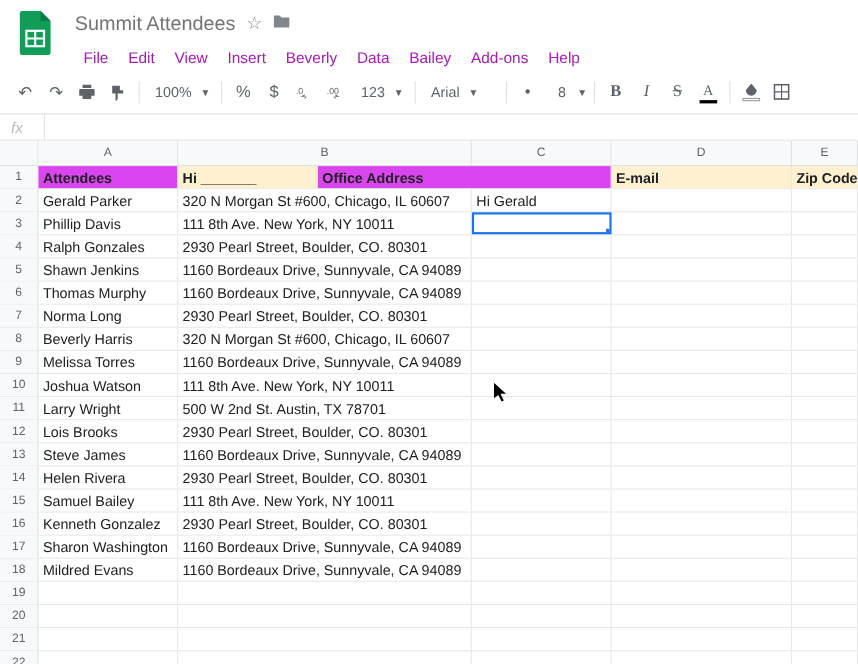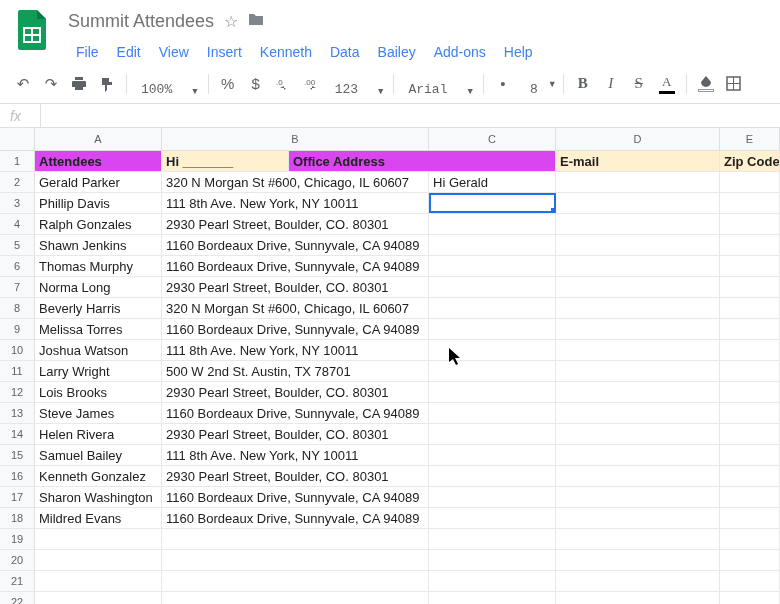--- a/index.html
+++ b/index.html
@@ -35,21 +35,21 @@
     font-size: 18px;
     color: #737373;
   }
   .star-icon { color: #80868b; font-size: 16px; }
   .folder-icon { color: #80868b; font-size: 16px; }
   .menu-row {
     display: flex;
     gap: 2px;
     margin-top: 6px;
     font-size: 14px;
-    color: #3b82f6;
+    color: #a21caf;
   }
   .menu-item {
     padding: 4px 8px;
     cursor: pointer;
   }
   
   .toolbar {
     display: flex;
     align-items: center;
     padding: 6px 10px;
@@ -63,27 +63,26 @@
     color: #5f6368;
     font-size: 15px;
     border-radius: 2px;
   }
   .tb-sep {
     width: 1px; height: 20px;
     background: #e0e0e0;
     margin: 0 4px;
   }
   .tb-combo {
-    display: flex; align-items: flex-end;
+    display: flex; align-items: center;
     height: 26px;
     padding: 0 4px 0 8px;
     color: #5f6368;
-    gap: 16px;
+    gap: 4px;
     font-size: 13px;
-    font-family: Liberation Mono, monospace;
   }
   .tb-combo .chev { font-size: 9px; color: #5f6368; margin-left: 4px;}
   .tb-font { min-width: 70px; }
   .tb-bold { font-weight: bold; font-family: serif; font-size: 15px;}
   .tb-italic { font-style: italic; font-family: serif; font-size: 15px;}
   .tb-strike { text-decoration: line-through; font-family: serif; font-size: 15px;}
   .tb-textcolor {
     display:flex; flex-direction:column; align-items:center; justify-content:center;
     width:26px;
   }
@@ -209,21 +208,21 @@
         <svg width="16" height="14" viewBox="0 0 16 14">
             <path d="M1 2 h5 l2 2 h7 v9 h-14 z" fill="#80868b"></path>
           </svg>
       </span>
     </div>
     <div class="menu-row" id="menu-row">
         <div class="menu-item">File</div>
         <div class="menu-item">Edit</div>
         <div class="menu-item">View</div>
         <div class="menu-item">Insert</div>
-        <div class="menu-item">Kenneth</div>
+        <div class="menu-item">Beverly</div>
         <div class="menu-item">Data</div>
         <div class="menu-item">Bailey</div>
         <div class="menu-item">Add-ons</div>
         <div class="menu-item">Help</div>
       </div>
   </div>
 </div>
 
 <div class="toolbar">
   <div class="tb-btn">↶</div>

